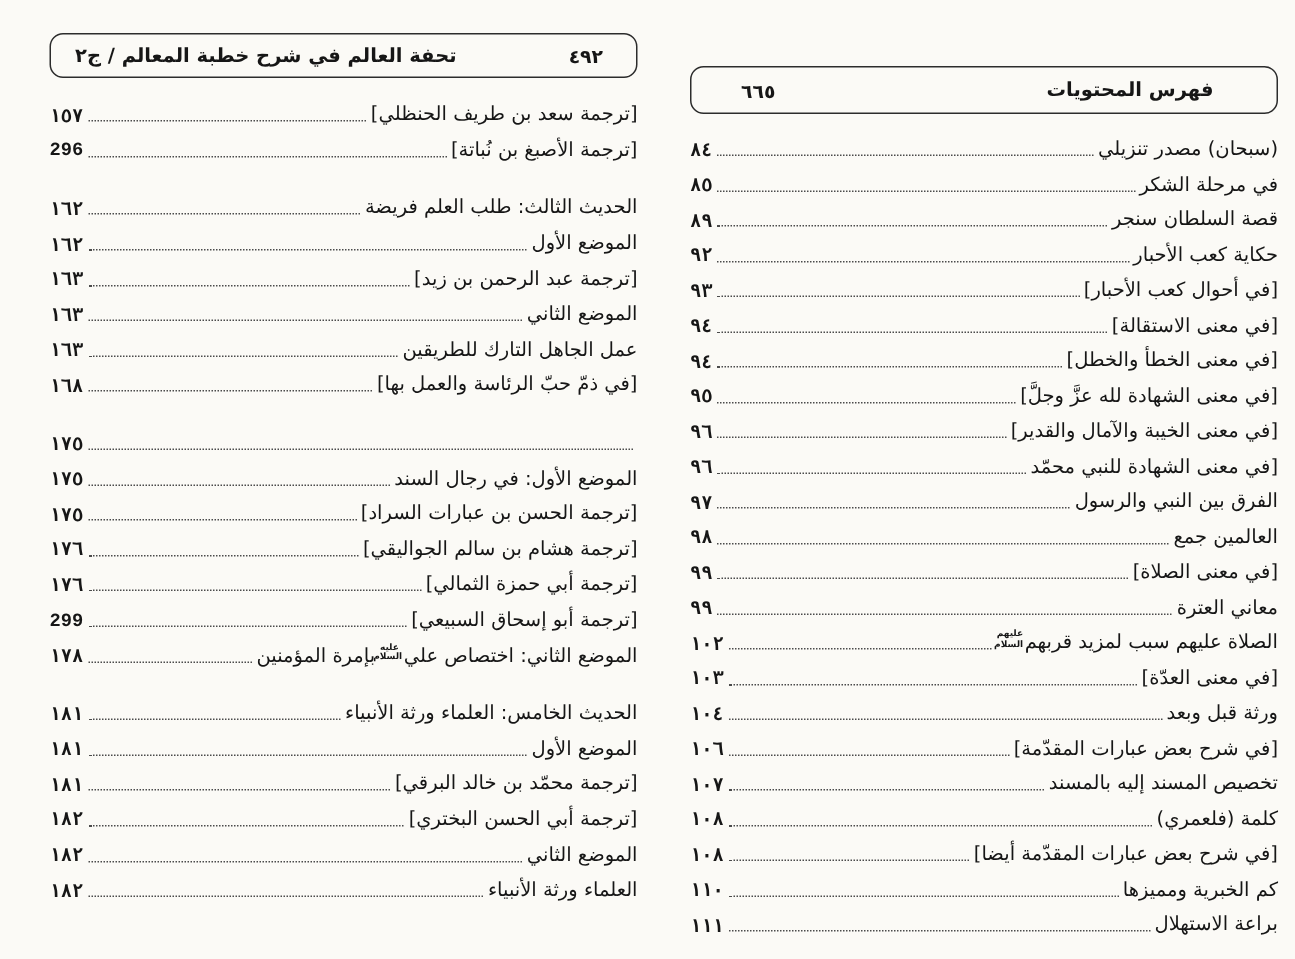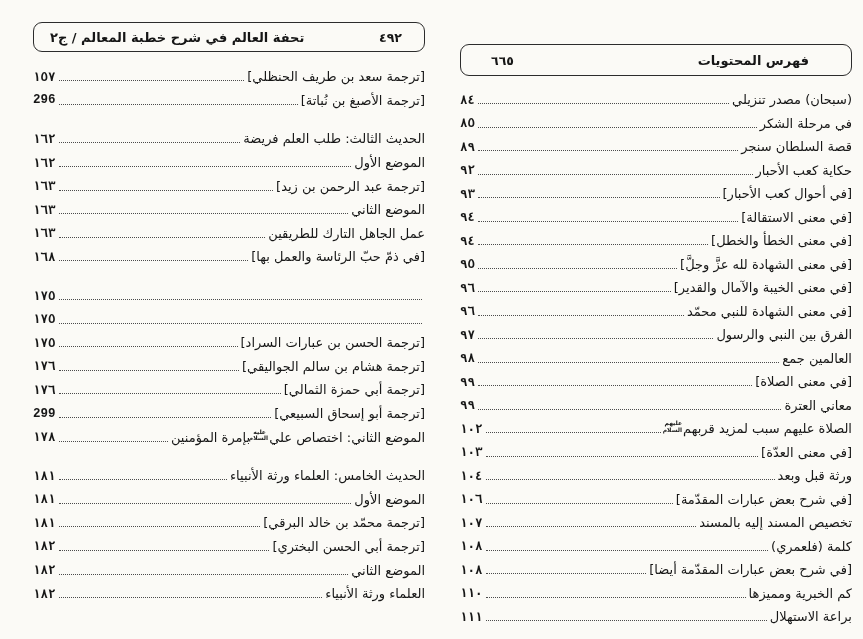--- a/index.html
+++ b/index.html
@@ -11,23 +11,23 @@
   }
   .page{position:absolute;}
   #left-page{left:33px;top:22px;width:392px;}
   #right-page{left:460px;top:44px;width:392px;}
   .header-box{
     border:1.6px solid #2c2c2c;border-radius:9px;
     height:28px;display:flex;align-items:center;justify-content:space-between;
     background:transparent;
   }
   #left-page .header-box{padding:0 22px 0 16px;}
-  #right-page .header-box{padding:0 42px 0 30px;height:30px;gap:16px;}
+  #right-page .header-box{padding:0 42px 0 20px;height:30px;gap:16px;}
   .header-title{font-weight:700;font-size:13px;white-space:nowrap;}
-  .folio{font-weight:700;font-size:12.5px;}
+  .folio{font-weight:700;font-size:12.5px;margin-left:13px;}
   .toc{margin-top:13px;direction:rtl;}
   #right-page .toc{margin-top:12px;}
   .row{display:flex;align-items:center;height:23.6px;}
   #right-page .row{height:23.5px;}
   .row.gap{margin-top:15px;}
   .t{font-weight:400;font-size:13px;white-space:nowrap;}
   .leader{
     flex:1;height:0;border-bottom:1.7px dotted #4b4b4b;
     margin:0 3px;position:relative;top:4px;min-width:12px;
   }
@@ -104,20 +104,21 @@
         <span class="n">١٦٨</span>
       </div>
 
       <div class="row gap">
 
         <span class="leader"></span>
         <span class="n">١٧٥</span>
       </div>
 
       <div class="row">
+        <span class="t">الموضع الأول: في رجال السند</span>
 
         <span class="leader"></span>
         <span class="n">١٧٥</span>
       </div>
 
       <div class="row">
         <span class="t">[ترجمة الحسن بن عبارات السراد]</span>
 
         <span class="leader"></span>
         <span class="n">١٧٥</span>

